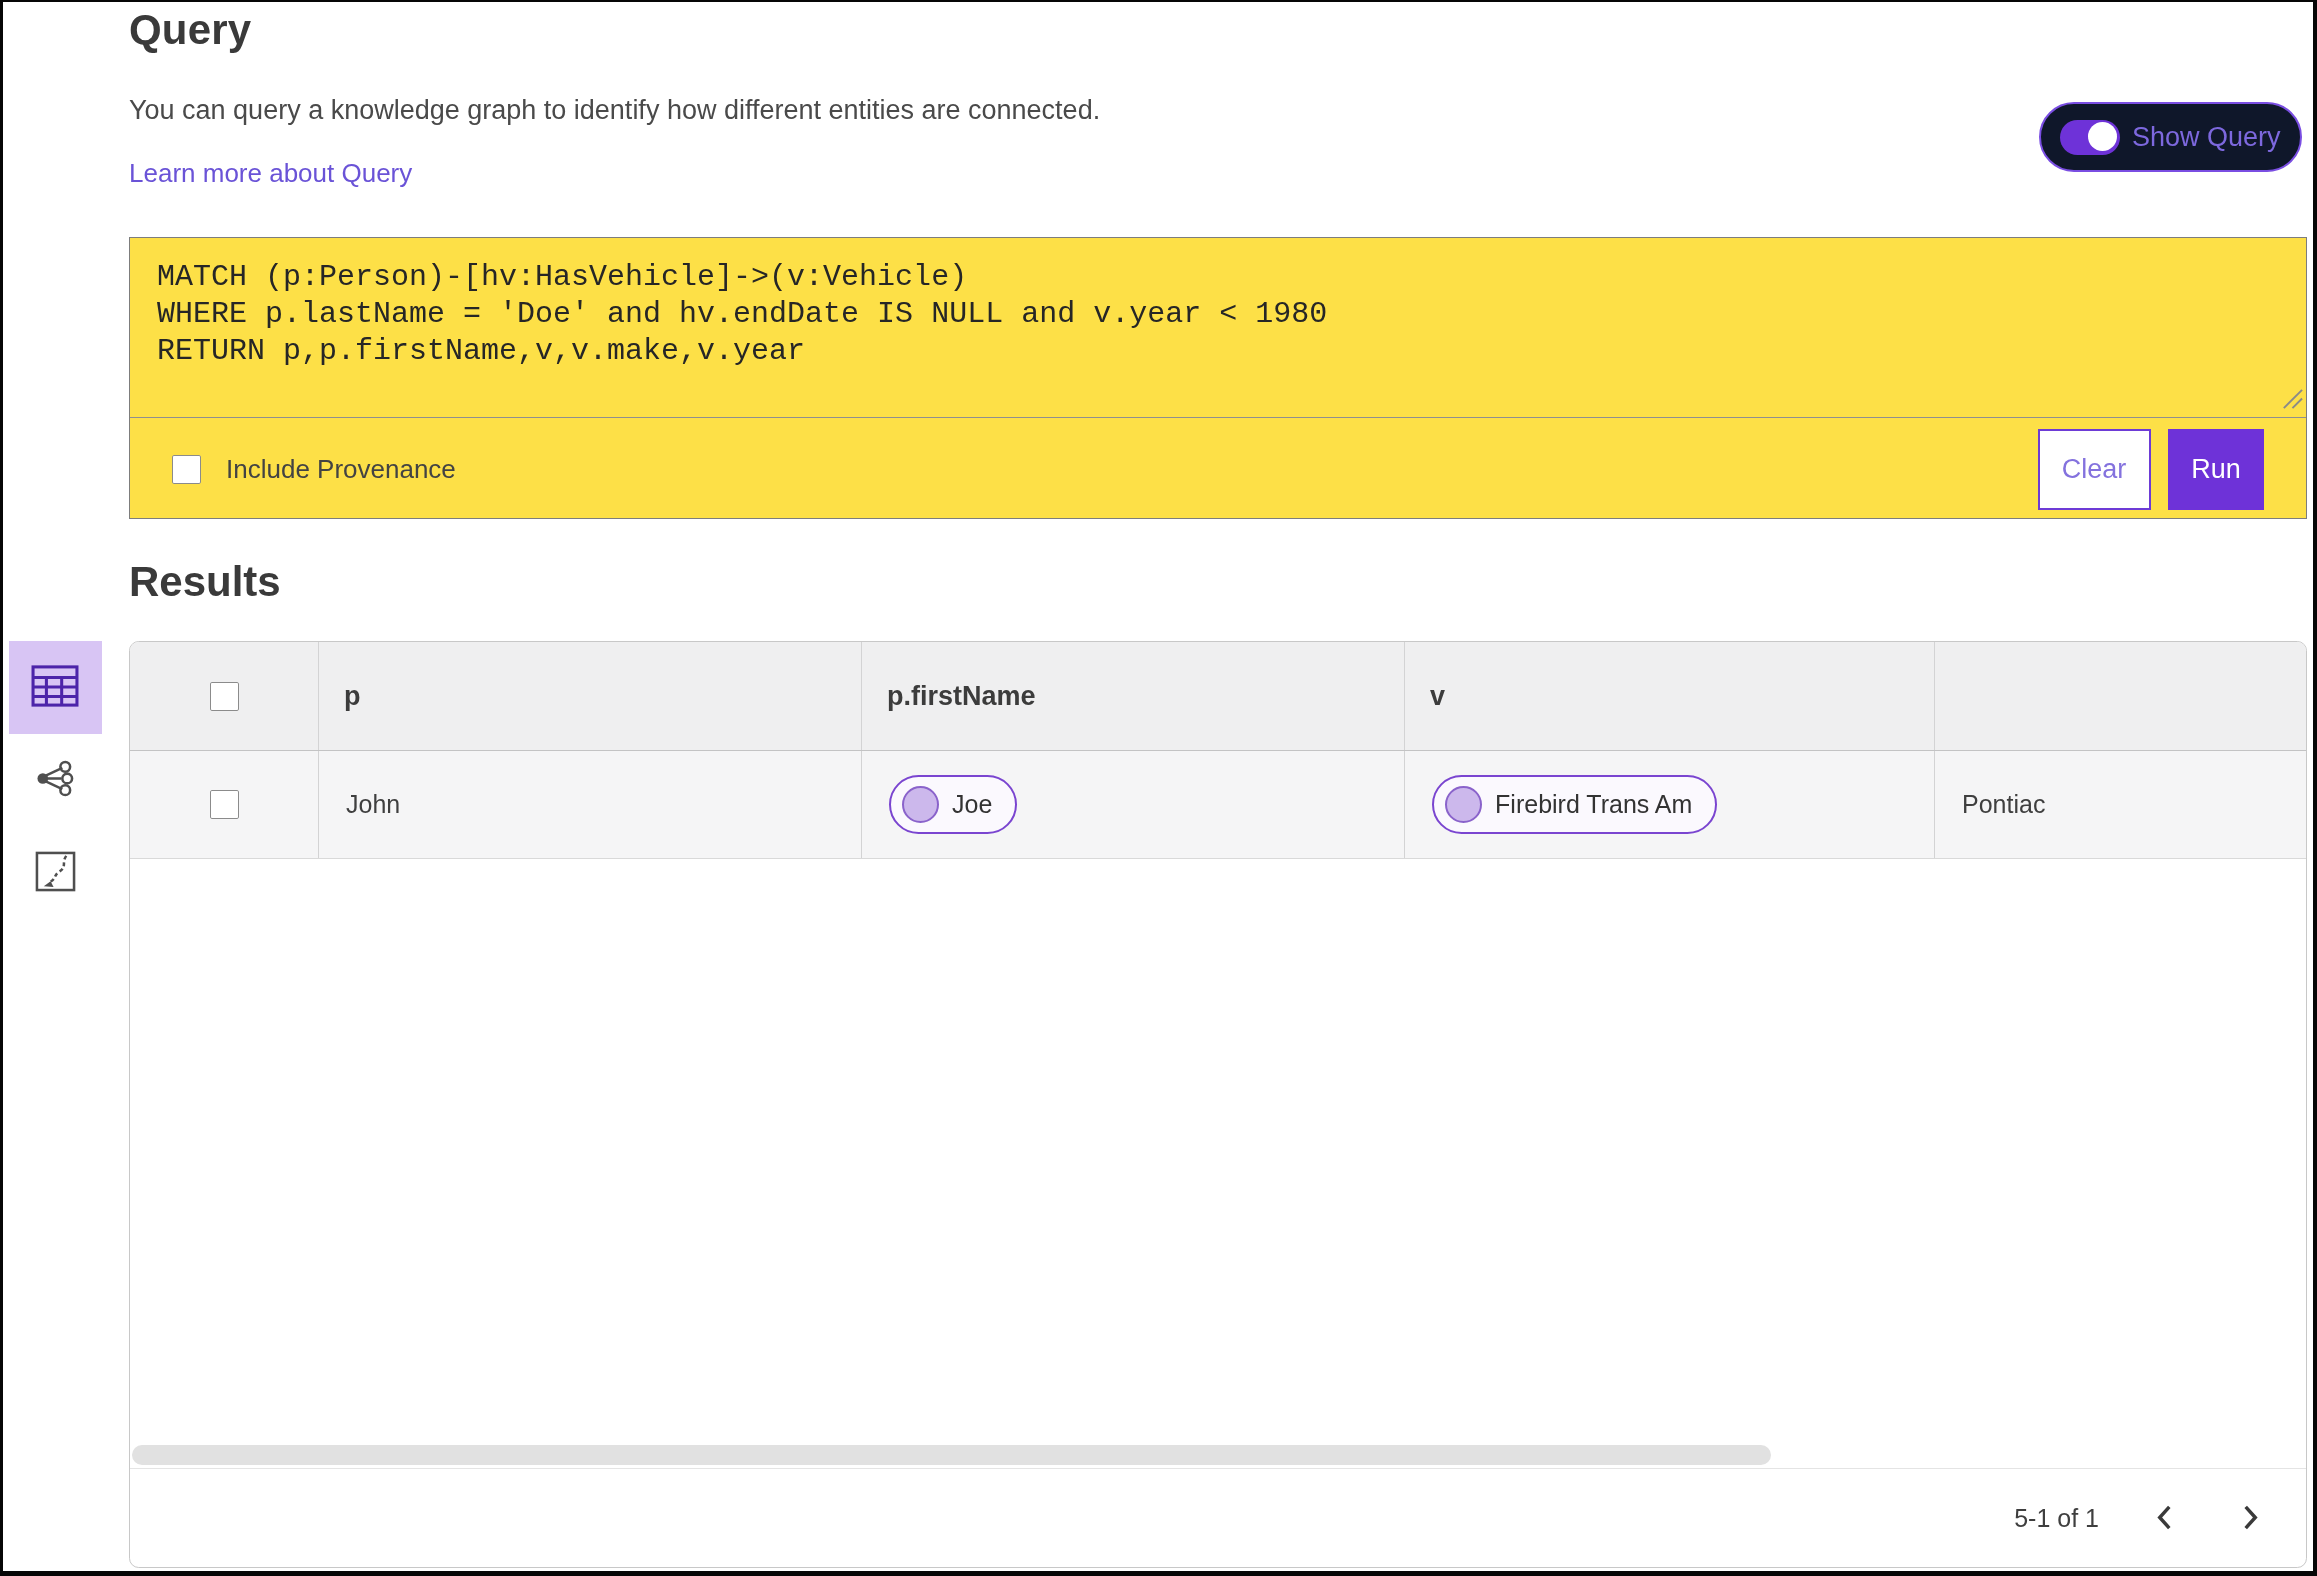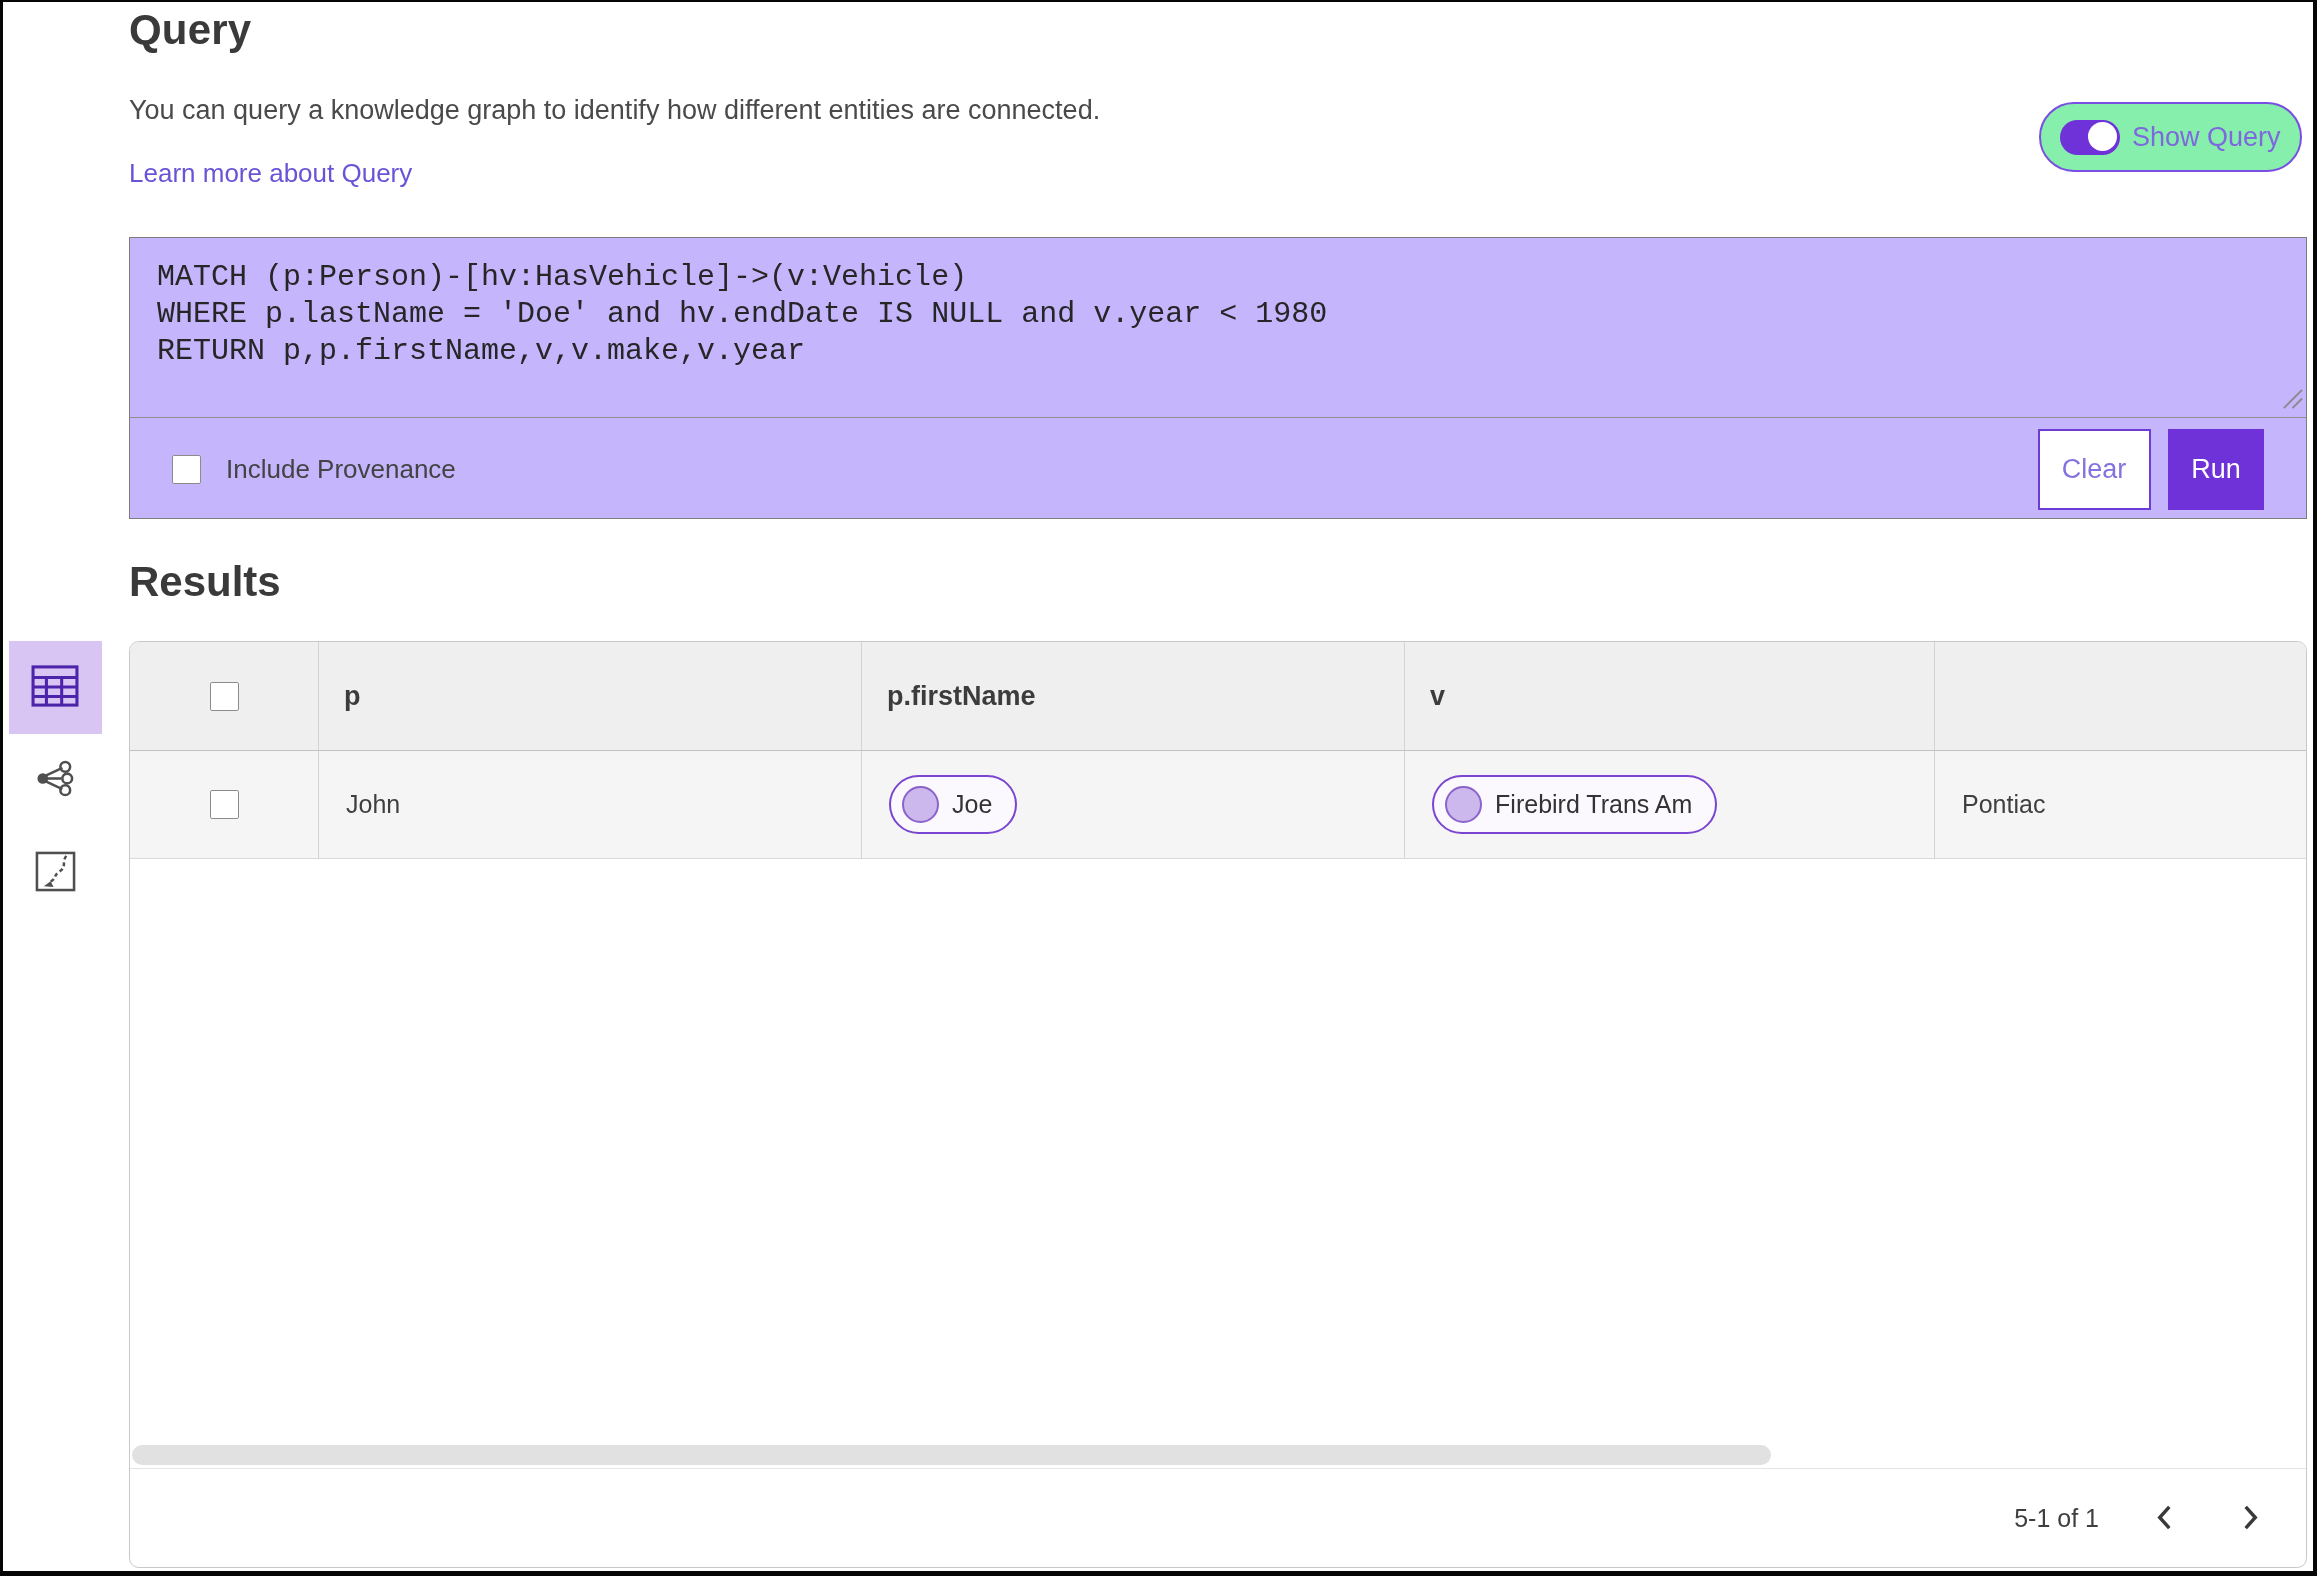--- a/index.html
+++ b/index.html
@@ -22,36 +22,36 @@
   .page-desc {
     position: absolute; left: 126px; top: 93px;
     font-size: 27px; color: #4a4a4a;
   }
   .learn-link {
     position: absolute; left: 126px; top: 156px;
     font-size: 26px; color: #6a53d7; text-decoration: none; cursor: pointer;
   }
   .show-query-pill {
     position: absolute; left: 2036px; top: 100px; height: 70px; width: 263px;
-    border: 2.4px solid #7a4ee2; border-radius: 35px; background: #86efac;
+    border: 2.4px solid #7a4ee2; border-radius: 35px; background: #0f172a;
     display: flex; align-items: center; padding-left: 19.3px; cursor: pointer;
   }
   .toggle {
     width: 60px; height: 35px; border-radius: 17.4px; background: #6e32d8;
     position: relative; flex: 0 0 auto;
   }
   .toggle .knob {
     position: absolute; right: 2.9px; top: 2.9px; width: 29px; height: 29px;
     border-radius: 50%; background: #ffffff;
   }
   .show-query-label { margin-left: 11.6px; font-size: 27px; color: #7d68de; }
   
   .query-panel {
     position: absolute; left: 126px; top: 235px; width: 2178px; height: 282px;
-    border: 1.9px solid #7d7d7d; background: #c4b5fd;
+    border: 1.9px solid #7d7d7d; background: #fde047;
   }
   .code-area {
     position: absolute; left: 0; right: 0; top: 0; height: 180px;
     border-bottom: 1.9px solid #8f8f8f;
   }
   .code-input {
     width: 100%; height: 100%; border: none; outline: none; resize: none;
     padding: 21px 27px; margin: 0;
     font-family: "Liberation Mono", "DejaVu Sans Mono", monospace;
     font-size: 30px; line-height: 37px; color: #262626; background: transparent;

